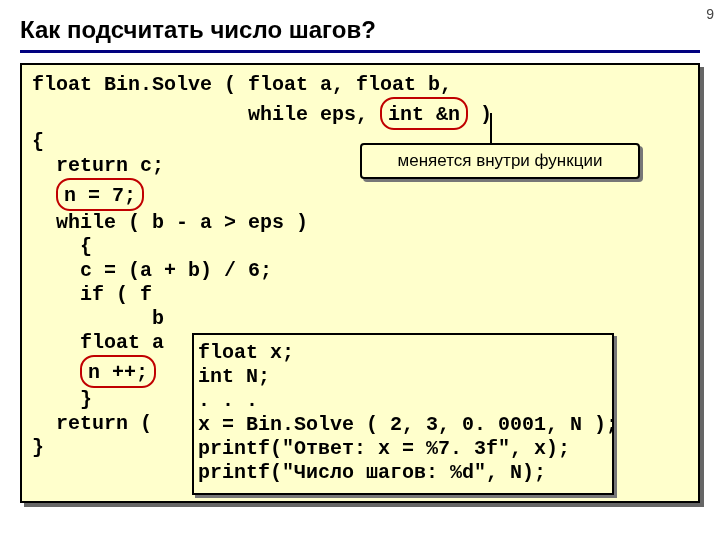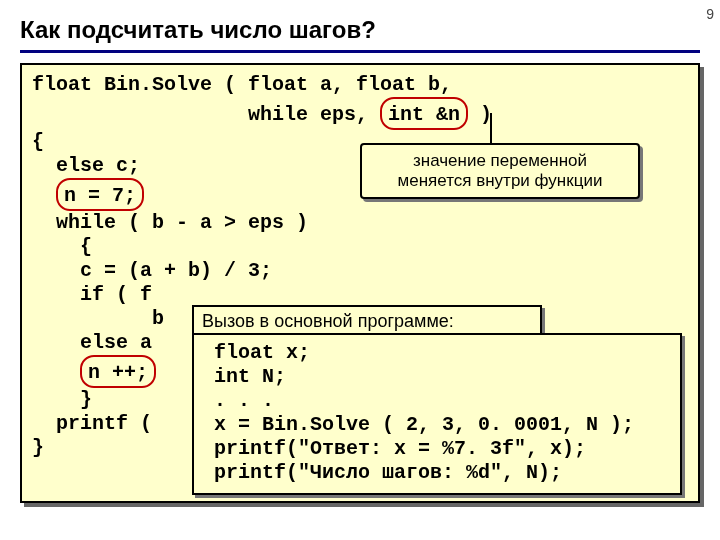--- a/index.html
+++ b/index.html
@@ -90,29 +90,29 @@
       font-size: 18px;
       top: 242px;
       left: 172px;
       width: 350px;
     }
     .callout2-body {
       position: absolute;
       background: #FFFFCC;
       border: 2px solid #000;
       box-shadow: 3px 3px 0 #777;
-      padding: 6px 10px 8px 20px;
+      padding: 6px 10px 8px 4px;
       font-family: "Courier New", monospace;
       font-size: 20px;
       font-weight: bold;
       line-height: 24px;
       white-space: pre;
       top: 270px;
       left: 172px;
-      width: 490px;
+      width: 422px;
     }
     .connector1 {
       position: absolute;
       border-left: 2px solid #000;
       top: 50px;
       left: 470px;
       height: 32px;
     }
   </style>
 </head>
@@ -122,42 +122,40 @@
 
 <div class="title">Как подсчитать число шагов?</div>
 <div class="title-underline"></div>
 
 <div class="stage">
 
   <div class="codebox main-code">
     <div class="mono"><span>float Bin.Solve ( float a, float b,</span>
 <span>                  while eps, </span><span class="circ">int &amp;n</span><span> )</span>
 <span>{</span>
-<span>  else c;</span>
+<span>  return c;</span>
 <span>  </span><span class="circ">n = 7;</span>
 <span>  while ( b - a &gt; eps )</span>
 <span>    {</span>
-<span>    c = (a + b) / 3;</span>
+<span>    c = (a + b) / 6;</span>
 <span>    if ( f</span>
 <span>          b</span>
-<span>    else a</span>
+<span>    float a</span>
 <span>    </span><span class="circ">n ++;</span>
 <span>    }</span>
-<span>  printf (</span>
+<span>  return (</span>
 <span>}</span></div>
   </div>
 
   <div class="connector1"></div>
 
   <div class="callout callout1">
-    <div>значение переменной</div>
     <div>меняется внутри функции</div>
   </div>
 
-  <div class="callout2-head">Вызов в основной программе:</div>
   <div class="callout2-body"><span>float x;</span>
 <span>int N;</span>
 <span>. . .</span>
 <span>x = Bin.Solve ( 2, 3, 0. 0001, N );</span>
 <span>printf("Ответ: x = %7. 3f", x);</span>
 <span>printf("Число шагов: %d", N);</span></div>
 
 </div>
 
 </body></html>

